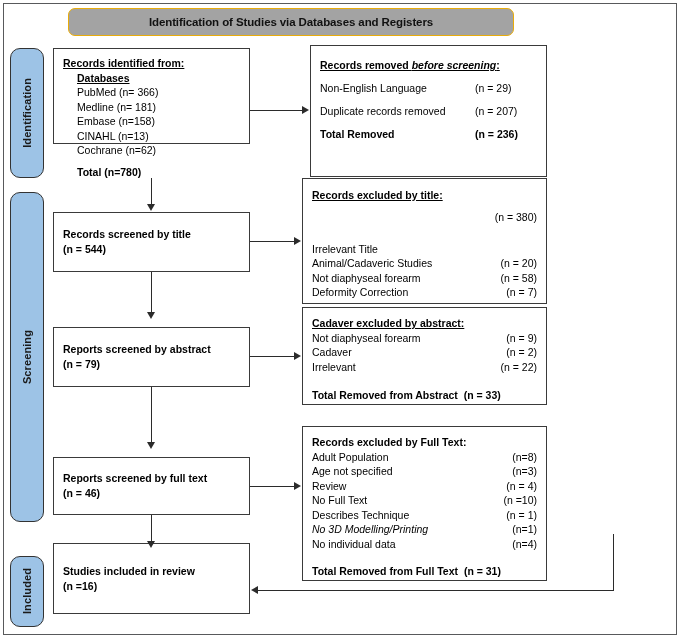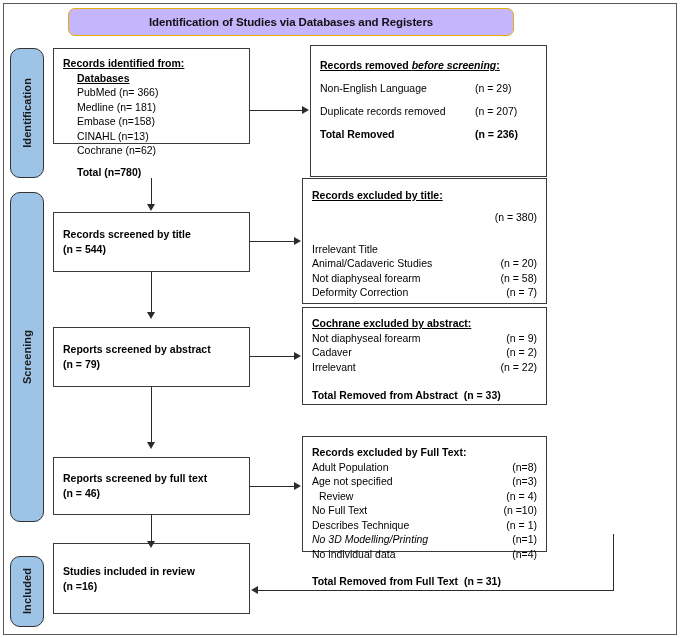--- a/index.html
+++ b/index.html
@@ -16,21 +16,21 @@
     box-sizing:border-box;
   }
   .outer-frame{
     position:absolute;left:3px;top:3px;width:674px;height:632px;
     border:1px solid #58595b;box-sizing:border-box;
   }
   
   .banner{
     position:absolute;
     left:68px;top:8px;width:446px;height:28px;
-    background:#c4b5fd;
+    background:#a3a3a3;
     border:1px solid #E8AC0B;
     border-radius:7px;
     box-sizing:border-box;
     display:flex;align-items:center;justify-content:center;
     font-size:11.5px;font-weight:bold;letter-spacing:-0.1px;
     color:#111111;
   }
   
   .pill{
     position:absolute;
@@ -78,21 +78,21 @@
   #box-identified{left:53px;top:48px;width:197px;height:96px;}
   #box-title{left:53px;top:212px;width:197px;height:60px;}
   #box-abstract{left:53px;top:327px;width:197px;height:60px;}
   #box-fulltext{left:53px;top:457px;width:197px;height:58px;}
   #box-included{left:53px;top:543px;width:197px;height:71px;}
 
   
   #box-removed-before{left:310px;top:45px;width:237px;height:132px;}
   #box-excl-title{left:302px;top:178px;width:245px;height:126px;}
   #box-excl-abstract{left:302px;top:307px;width:245px;height:98px;}
-  #box-excl-fulltext{left:302px;top:436px;width:245px;height:116px;}
+  #box-excl-fulltext{left:302px;top:426px;width:245px;height:155px;}
   #box-citation{left:553px;top:472px;width:120px;height:62px;
                 display:flex;align-items:center;justify-content:center;}
   #box-citation .cite-txt{
     font-size:10.5px;line-height:14px;text-align:center;padding:0 5px;
   }
   .mid-text{
     font-size:10.5px;line-height:15px;font-weight:bold;
     padding:0 9px;
     height:100%;
     display:flex;flex-direction:column;justify-content:center;
@@ -214,21 +214,21 @@
 
   <div class="box" id="box-abstract">
     <div class="mid-text">
       <div>Reports screened by abstract</div>
       <div>(n = 79)</div>
     </div>
   </div>
 
   <div class="box" id="box-excl-abstract">
     <div class="box-inner" style="padding-top:8px;">
-      <div class="b u">Cochrane excluded by abstract:</div>
+      <div class="b u">Cadaver excluded by abstract:</div>
       <div class="row">
         <span class="lbl" style="width:133px;">Not diaphyseal forearm</span>
         <span class="cnt">(n = 9)</span>
       </div>
       <div class="row">
         <span class="lbl" style="width:133px;">Cadaver</span>
         <span class="cnt">(n = 2)</span>
       </div>
       <div class="row">
         <span class="lbl" style="width:133px;">Irrelevant</span>
@@ -251,21 +251,21 @@
       <div class="b">Records excluded by Full Text:</div>
       <div class="row">
         <span class="lbl" style="width:133px;">Adult Population</span>
         <span class="cnt">(n=8)</span>
       </div>
       <div class="row">
         <span class="lbl" style="width:133px;">Age not specified</span>
         <span class="cnt">(n=3)</span>
       </div>
       <div class="row">
-        <span class="lbl" style="width:133px;margin-left:7px;">Review</span>
+        <span class="lbl" style="width:133px;">Review</span>
         <span class="cnt">(n = 4)</span>
       </div>
       <div class="row">
         <span class="lbl" style="width:133px;">No Full Text</span>
         <span class="cnt">(n =10)</span>
       </div>
       <div class="row">
         <span class="lbl" style="width:133px;">Describes Technique</span>
         <span class="cnt">(n = 1)</span>
       </div>

